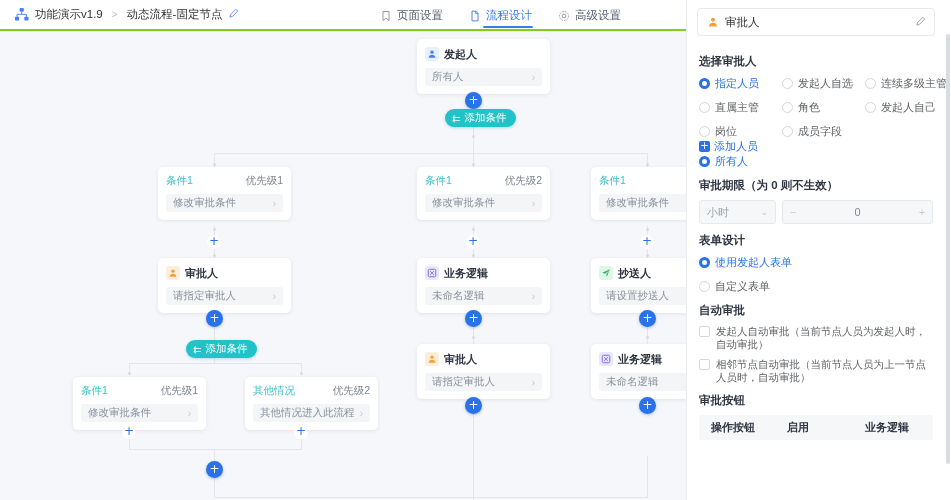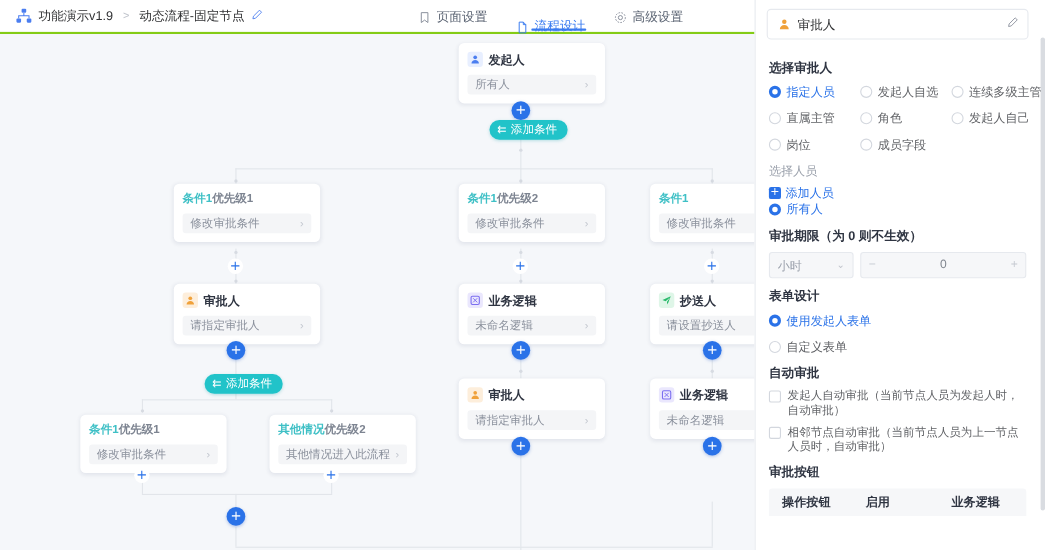--- a/index.html
+++ b/index.html
@@ -18,21 +18,21 @@
     background:#fff; display:flex; align-items:center;
     border-bottom:2px solid #84cc16;
   }
   .brandzone { display:flex; align-items:center; padding-left:14px; gap:6px; }
   .brandzone .bc-text { font-size:11.5px; color:#303133; }
   .bc-sep { color:#c0c4cc; font-size:10px; margin:0 3px; }
   .pencil { color:#4b7ef0; font-size:11px; cursor:pointer; }
 
   .tabs { position:absolute; left:380px; top:0; height:31px; display:flex; align-items:center; gap:26px; }
   .tab { display:flex; align-items:center; gap:5px; height:31px; font-size:11.5px; color:#5a6372; cursor:pointer; position:relative; }
-  .tab.active { color:#3a7bf0;align-items:flex-end; }
+  .tab.active { color:#3a7bf0; }
   .tab.active:after {
     content:""; position:absolute; left:14px; right:-1px; bottom:3px; height:2px; background:#3a7bf0; border-radius:1px;
   }
   .tab .ti { width:12px; height:12px; display:inline-block; }
 
   
   .canvas {
     position:absolute; top:31px; left:0; width:686px; height:469px;
     background:#f5f7fa; overflow:hidden;
   }
@@ -52,21 +52,21 @@
     margin-top:6px; height:18px; background:#f4f5f7; border-radius:3px;
     display:flex; align-items:center; padding:0 7px; font-size:10.5px; color:#8a909c;
   }
   .node .nbody .val { flex:1; overflow:hidden; white-space:nowrap; }
   .node .nbody .arrow { color:#c3c7cf; font-size:10px; }
 
   .cond {
     position:absolute; width:133px; background:#fff; border-radius:5px;
     box-shadow:0 1px 4px rgba(20,35,80,.09); padding:7px 8px 8px 8px;
   }
-  .cond .chead { display:flex; align-items:center; height:14px;font-weight:bold; }
+  .cond .chead { display:flex; align-items:center; justify-content:space-between; height:14px; }
   .cond .cname { font-size:10.5px; color:#3fc0c6; }
   .cond .cprio { font-size:10.5px; color:#7d8491; }
   .cond .nbody {
     margin-top:6px; height:18px; background:#f4f5f7; border-radius:3px;
     display:flex; align-items:center; padding:0 7px; font-size:10.5px; color:#8a909c;
   }
   .cond .nbody .val { flex:1; overflow:hidden; white-space:nowrap; }
   .cond .nbody .arrow { color:#c3c7cf; font-size:10px; }
 
   .plusbtn {
@@ -499,21 +499,20 @@
           <div class="ropt">
             <span class="rdot"></span>
             <span class="rtext">岗位</span>
           </div>
           <div class="ropt">
             <span class="rdot"></span>
             <span class="rtext">成员字段</span>
           </div>
         </div>
 
-        <div class="subtle">选择人员</div>
         <div class="addpeople">
           <span class="sq">+</span>
           <span>添加人员</span>
         </div>
 
         <div class="radio-grid two">
           <div class="ropt sel">
             <span class="rdot"></span>
             <span class="rtext">所有人</span>
           </div>

